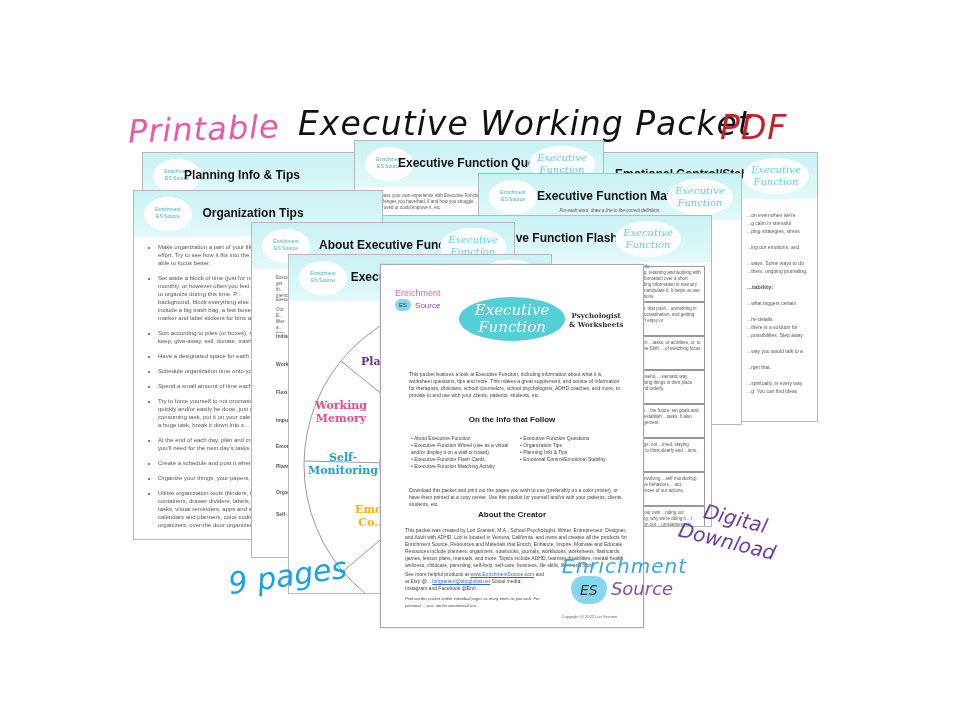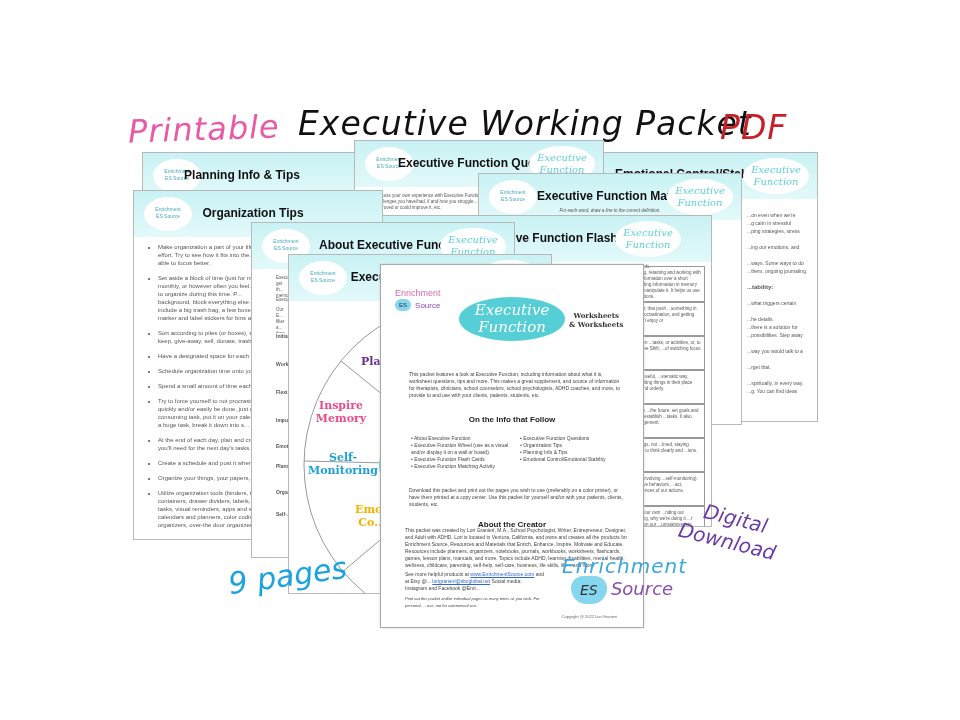--- a/index.html
+++ b/index.html
@@ -160,50 +160,50 @@
   </div>
   <svg style="position:absolute;left:0;top:0" width="264" height="340">
     <circle cx="180" cy="210" r="165" fill="none" stroke="#999" stroke-width="1"></circle>
     <line x1="180" y1="210" x2="52" y2="106" stroke="#999"></line>
     <line x1="180" y1="210" x2="15" y2="206" stroke="#999"></line>
     <line x1="180" y1="210" x2="52" y2="318" stroke="#999"></line>
     <circle cx="180" cy="210" r="90" fill="#fff"></circle>
     <circle cx="120" cy="210" r="30" fill="#2ed6e0"></circle>
   </svg>
   <div class="slice" style="left:72px;top:100px;color:#6a2c91">Plan...</div>
-  <div class="slice" style="left:22px;top:144px;width:60px;color:#e84c8b">Inspire Memory</div>
+  <div class="slice" style="left:22px;top:144px;width:60px;color:#e84c8b">Working Memory</div>
   <div class="slice" style="left:18px;top:196px;width:72px;color:#1f9fd6">Self-Monitoring</div>
   <div class="slice" style="left:66px;top:248px;width:34px;color:#f2b400;overflow:hidden">Emo... Co...</div>
 </div>
 
 <div class="page" id="main">
   <div class="mlogo">
     <div style="color:#d96aa8;font-size:9px">Enrichment</div>
     <div><span class="heart" style="width:16px;height:12px;font-size:6px;line-height:12px;border-radius:6px">ES</span><span style="font-size:8px;color:#8a4db0">Source</span></div>
   </div>
   <div class="oval"><span>Executive</span><br><span>Function</span></div>
-  <div class="iw"><span>Worksheets</span><br><span>&amp; Worksheets</span></div>
+  <div class="iw"><span>Psychologist</span><br><span>&amp; Worksheets</span></div>
   <div class="intro">This packet features a look at Executive Function, including information about what it is, worksheet questions, tips and more. This makes a great supplement, and source of information for therapists, clinicians, school counselors, school psychologists, ADHD coaches, and more, to provide to and use with your clients, patients, students, etc.</div>
   <h3 style="top:150px">On the Info that Follow</h3>
   <div class="cols">
     <ul>
       <li>About Executive Function</li>
       <li>Executive Function Wheel (use as a visual and/or display it on a wall or board)</li>
       <li>Executive Function Flash Cards</li>
       <li>Executive Function Matching Activity</li>
     </ul>
     <ul>
       <li>Executive Function Questions</li>
       <li>Organization Tips</li>
       <li>Planning Info &amp; Tips</li>
       <li>Emotional Control/Emotional Stability</li>
     </ul>
   </div>
   <div class="para" style="top:222px">Download this packet and print out the pages you wish to use (preferably on a color printer), or have them printed at a copy center. Use this packet for yourself and/or with your patients, clients, students, etc.</div>
-  <h3 style="top:255px">About the Creator</h3>
+  <h3 style="top:245px">About the Creator</h3>
   <div class="para" style="top:262px;left:24px;right:12px">This packet was created by Lori Granieri, M.A., School Psychologist, Writer, Entrepreneur, Designer, and Adult with ADHD. Lori is located in Ventura, California, and owns and creates all the products for Enrichment Source, Resources and Materials that Enrich, Enhance, Inspire, Motivate and Educate. Resources include planners, organizers, notebooks, journals, workbooks, worksheets, flashcards, games, lesson plans, manuals, and more. Topics include ADHD, learning disabilities, mental health, wellness, childcare, parenting, self-help, self-care, business, life skills, life... and more.</div>
   <div class="para" style="top:306px;left:24px;width:140px">
     <span>See more helpful products at</span>
     <span class="link">www.EnrichmentSource.com</span>
     <span>and at Etsy @...</span>
     <span class="link">lorigranieri@sbcglobal.net</span>
     <span>Social media: Instagram and Facebook @Enri...</span>
   </div>
   <div class="para" style="top:330px;left:24px;width:140px;font-style:italic;font-size:4px">Print out this packet and/or individual pages as many times as you wish. For personal, ... use, not for commercial use.</div>
   <div class="copy">Copyright @ 2022 Lori Granieri</div>

